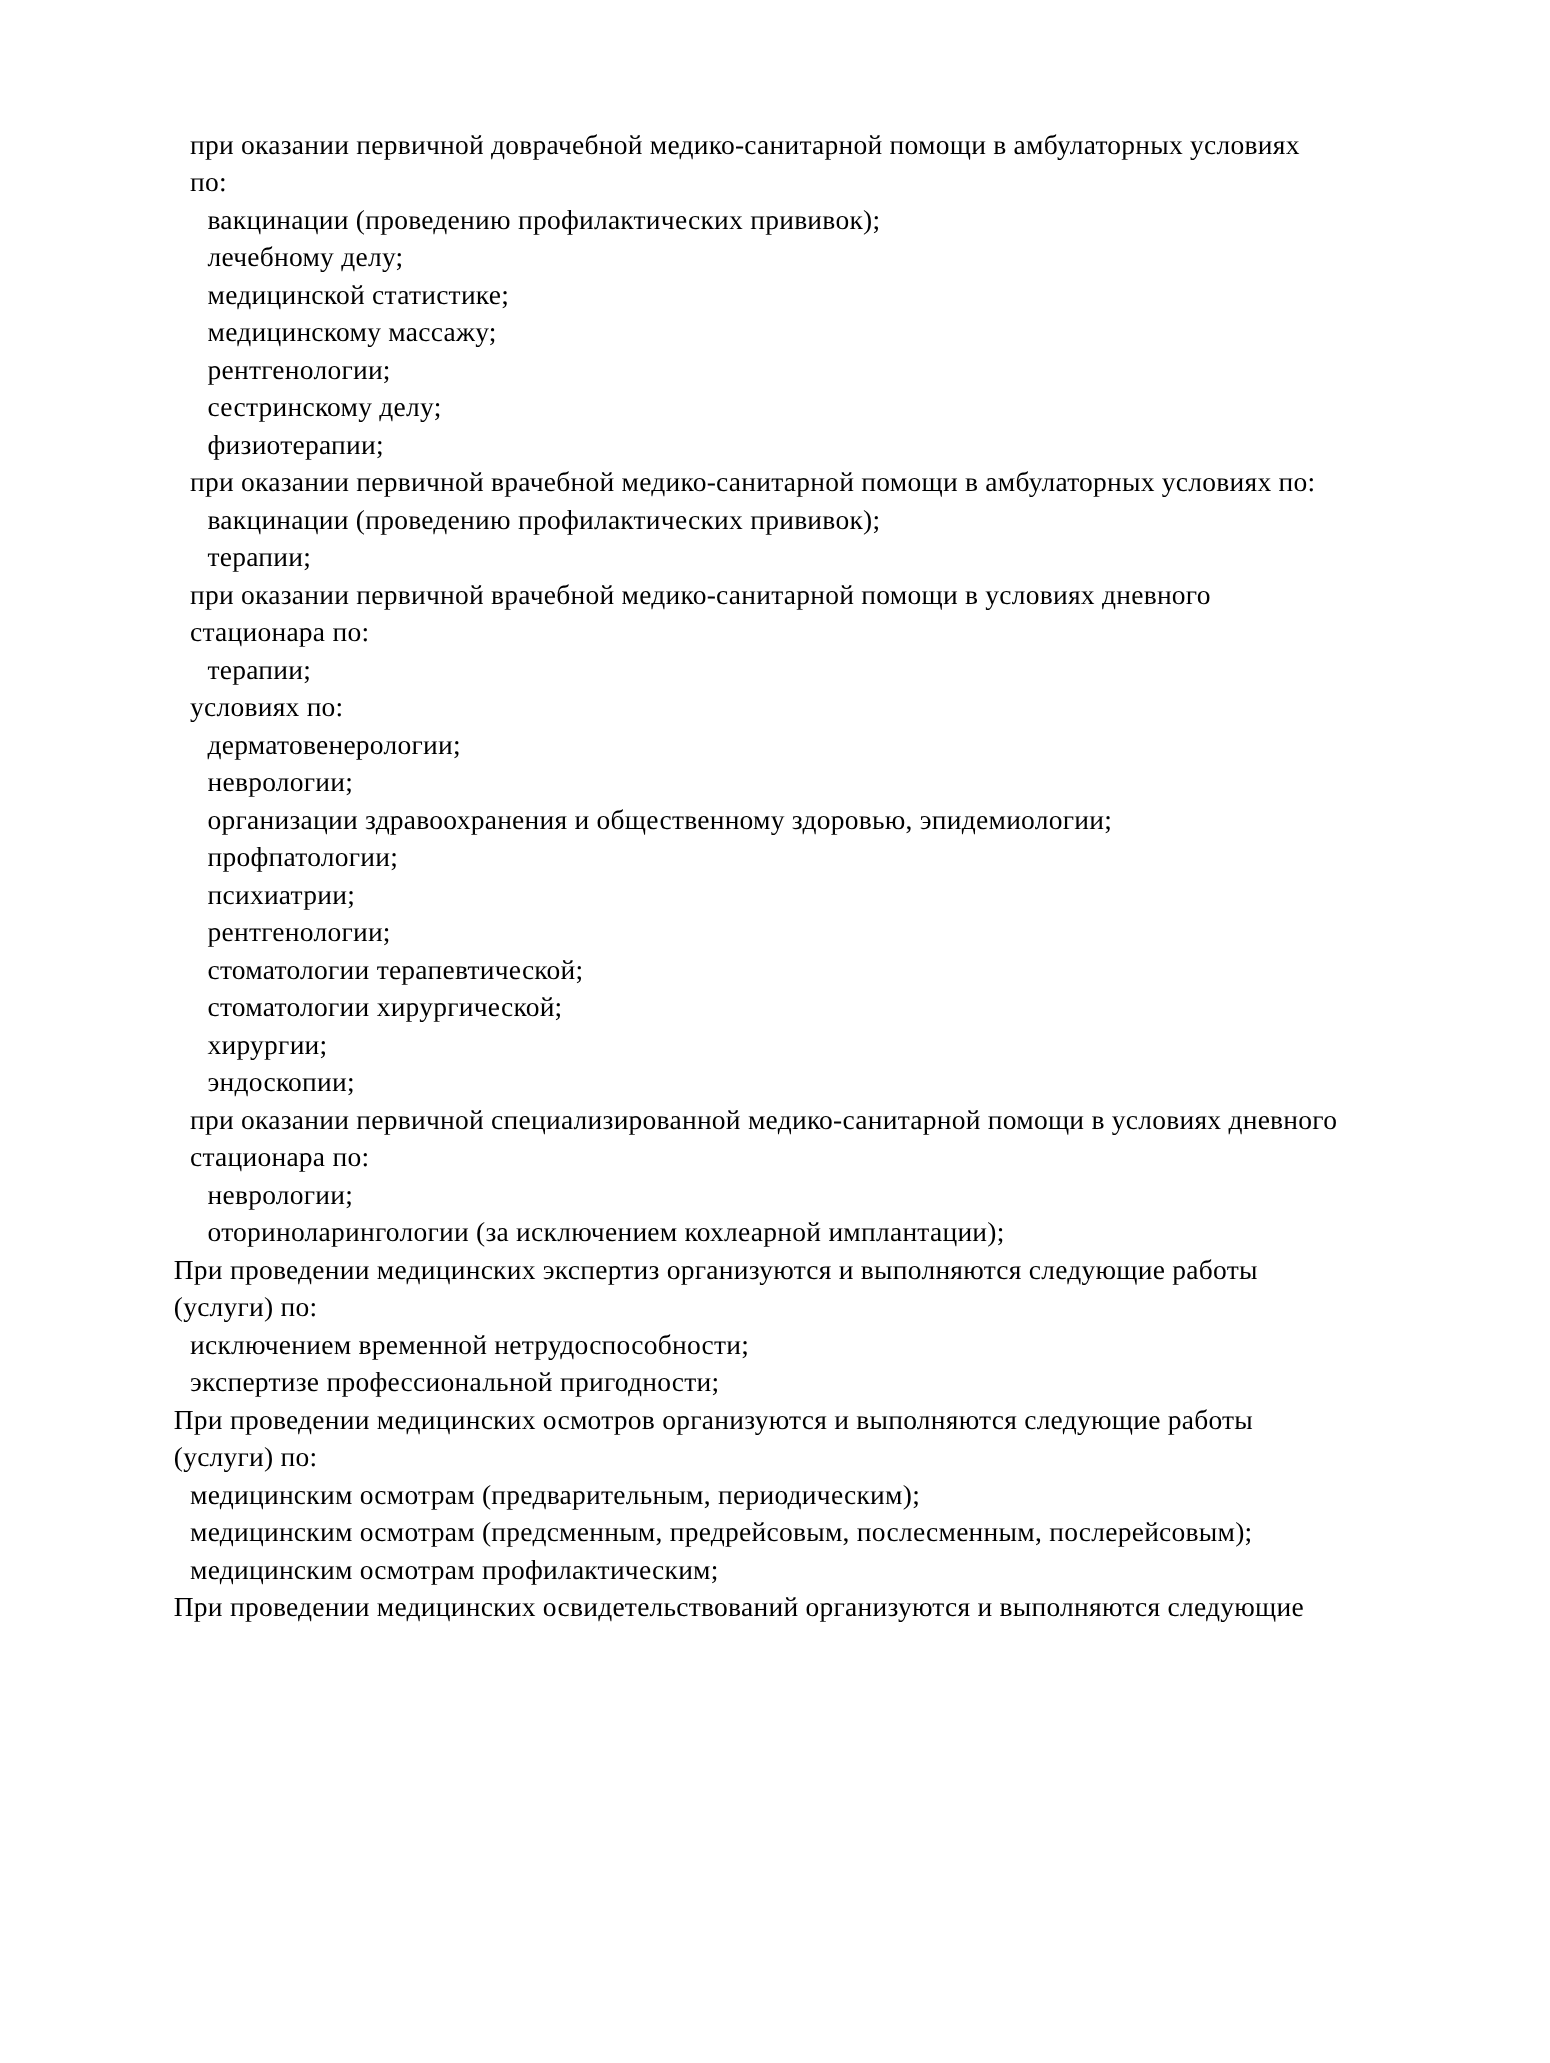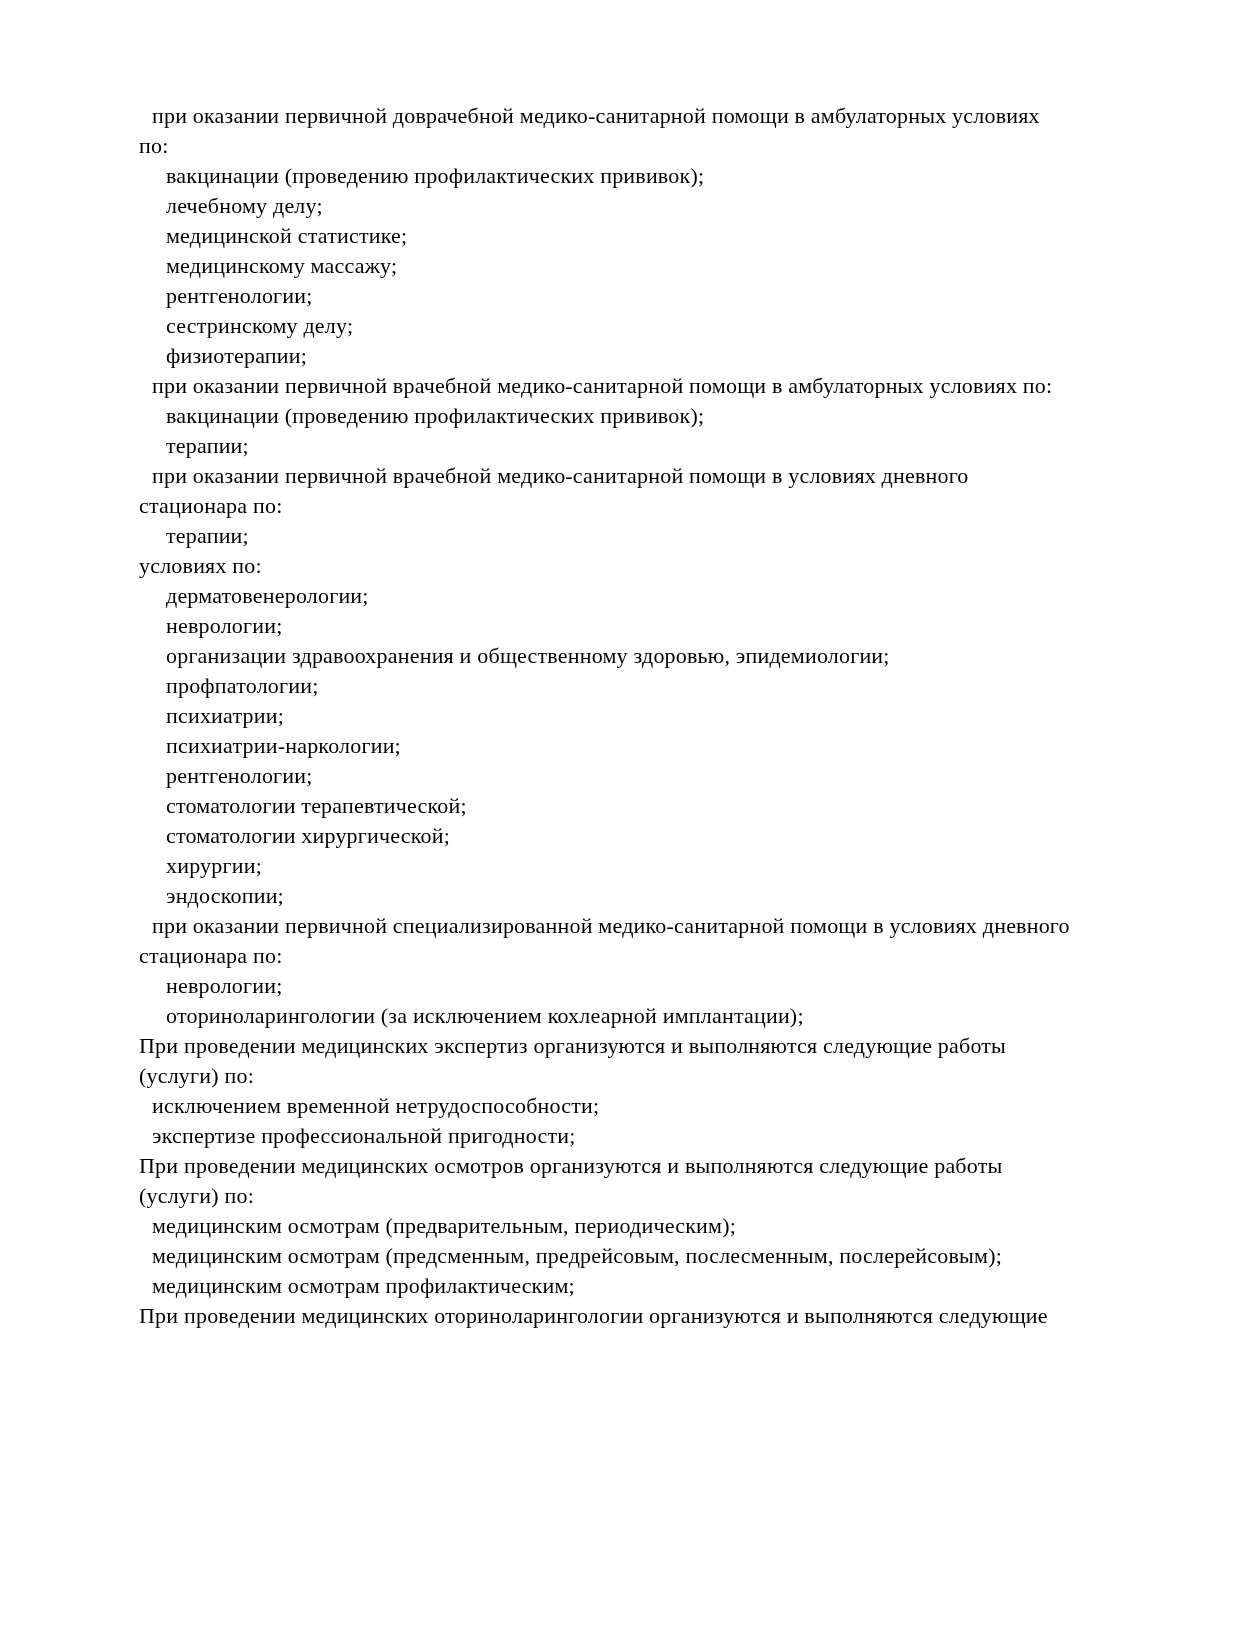--- a/index.html
+++ b/index.html
@@ -24,21 +24,21 @@
     color: #000000;
   }
   .line {
     white-space: nowrap;
     letter-spacing: 0.2px;
   }
   
   .line.para-first   { padding-left: 13px; }
   .line.subitem      { padding-left: 13px; }
   
-  .line.para-cont    { padding-left: 0; }
+  .line.para-cont    { padding-left: 0; margin-left: 13px; }
   .line.section      { padding-left: 0; }
   .line.section-cont { padding-left: 0; }
   
   .line.item         { padding-left: 27px; }
 </style>
 </head>
 <body>
 
 <div class="page">
   <div>
@@ -56,34 +56,33 @@
       <div class="line item">терапии;</div>
       <div class="line para-first">при оказании первичной врачебной медико-санитарной помощи в условиях дневного</div>
       <div class="line para-cont">стационара по:</div>
       <div class="line item">терапии;</div>
       <div class="line para-cont">условиях по:</div>
       <div class="line item">дерматовенерологии;</div>
       <div class="line item">неврологии;</div>
       <div class="line item">организации здравоохранения и общественному здоровью, эпидемиологии;</div>
       <div class="line item">профпатологии;</div>
       <div class="line item">психиатрии;</div>
-      <div class="line item">психиатрии-наркологии;</div>
       <div class="line item">рентгенологии;</div>
       <div class="line item">стоматологии терапевтической;</div>
       <div class="line item">стоматологии хирургической;</div>
       <div class="line item">хирургии;</div>
       <div class="line item">эндоскопии;</div>
       <div class="line para-first">при оказании первичной специализированной медико-санитарной помощи в условиях дневного</div>
       <div class="line para-cont">стационара по:</div>
       <div class="line item">неврологии;</div>
       <div class="line item">оториноларингологии (за исключением кохлеарной имплантации);</div>
       <div class="line section">При проведении медицинских экспертиз организуются и выполняются следующие работы</div>
       <div class="line section-cont">(услуги) по:</div>
       <div class="line subitem">исключением временной нетрудоспособности;</div>
       <div class="line subitem">экспертизе профессиональной пригодности;</div>
       <div class="line section">При проведении медицинских осмотров организуются и выполняются следующие работы</div>
       <div class="line section-cont">(услуги) по:</div>
       <div class="line subitem">медицинским осмотрам (предварительным, периодическим);</div>
       <div class="line subitem">медицинским осмотрам (предсменным, предрейсовым, послесменным, послерейсовым);</div>
       <div class="line subitem">медицинским осмотрам профилактическим;</div>
-      <div class="line section">При проведении медицинских оториноларингологии организуются и выполняются следующие</div>
+      <div class="line section">При проведении медицинских освидетельствований организуются и выполняются следующие</div>
     </div>
 </div>
 
 </body></html>

